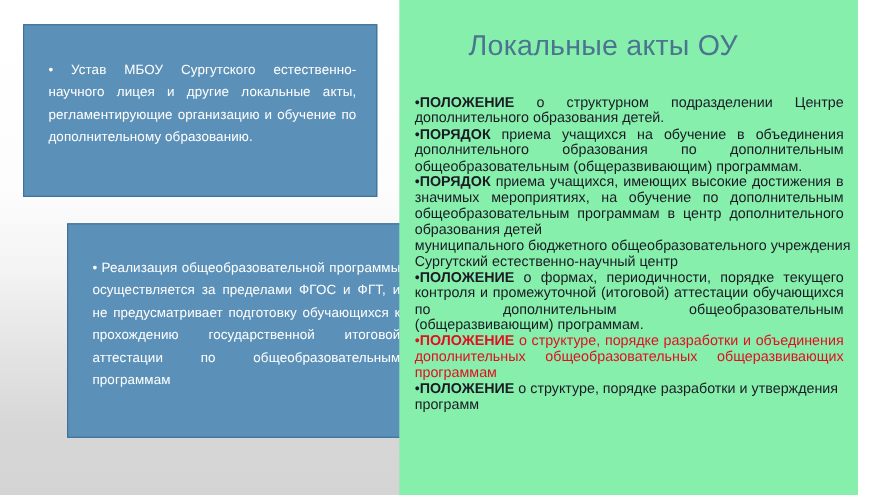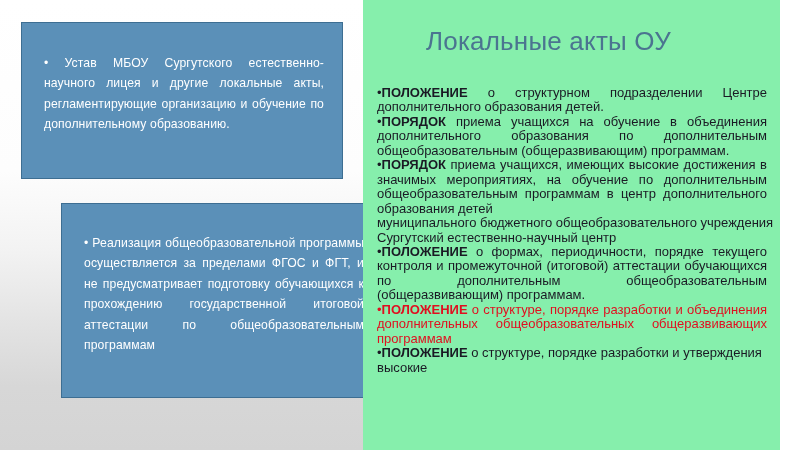--- a/index.html
+++ b/index.html
@@ -151,19 +151,19 @@
       <p class="li">
         <span>•</span><b>ПОЛОЖЕНИЕ</b><span> о формах, периодичности, порядке текущего контроля и промежуточной (итоговой)  аттестации обучающихся по дополнительным общеобразовательным (общеразвивающим) программам.</span>
       </p>
 
       <p class="li red">
         <span>•</span><b>ПОЛОЖЕНИЕ</b><span> о структуре, порядке разработки и объединения дополнительных  общеобразовательных общеразвивающих программам</span>
       </p>
 
       <p class="li plain">
         <span>•</span><b>ПОЛОЖЕНИЕ</b><span> о структуре, порядке разработки и утверждения</span>
-        <span class="sub nowrap-line">высокие</span>
+        <span class="sub nowrap-line">программ</span>
       </p>
 
     </div>
   </div>
 
 </div>
 
 </body></html>

